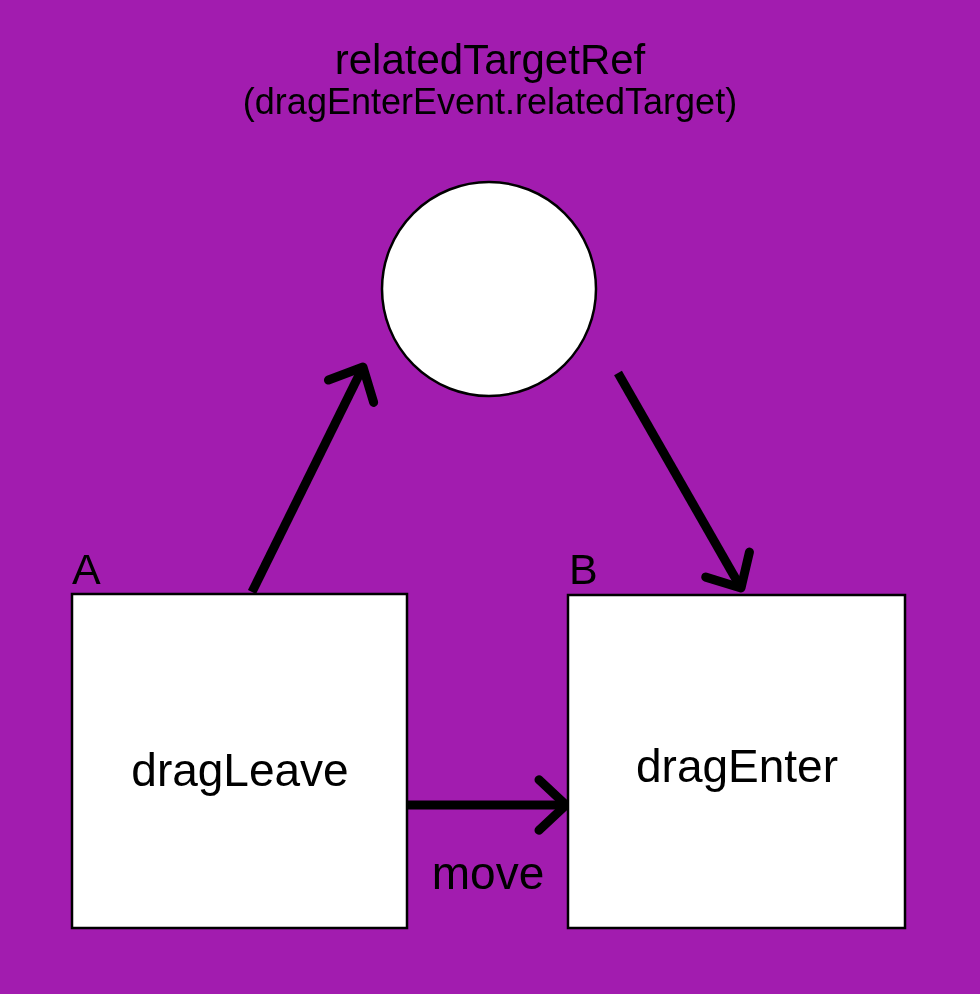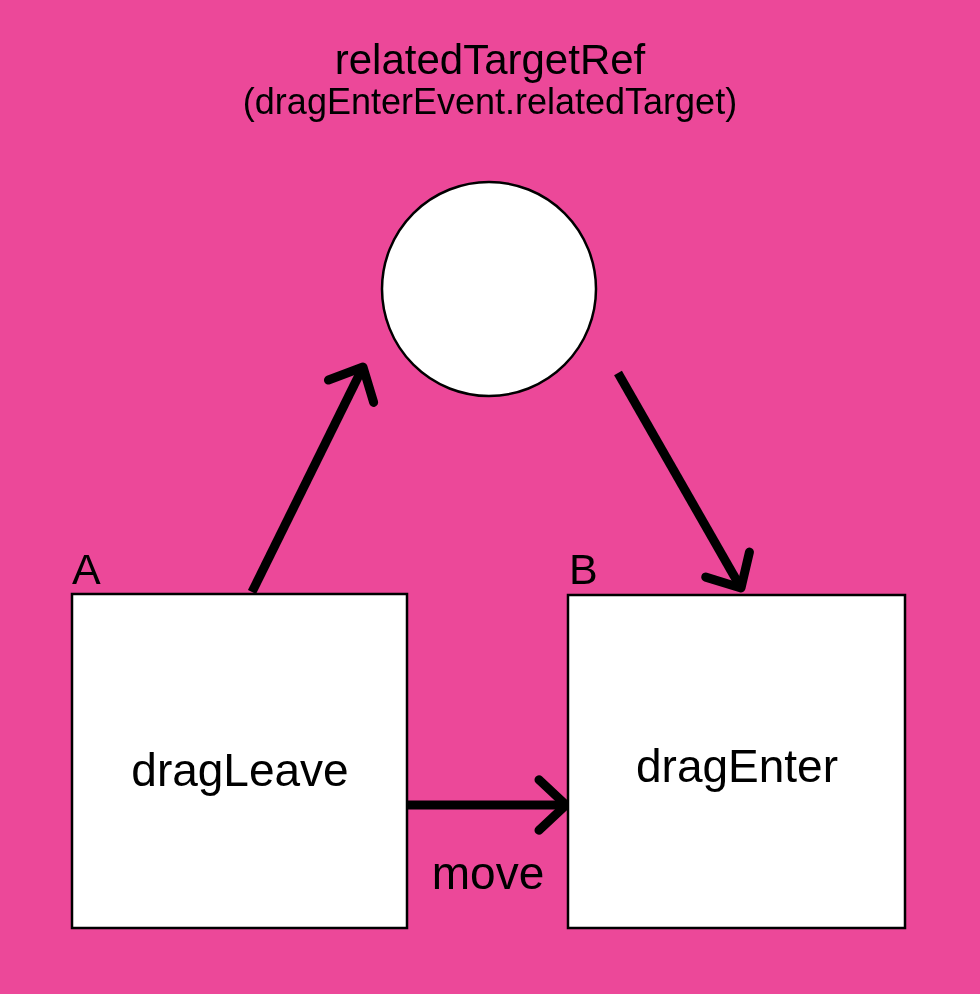--- a/index.html
+++ b/index.html
@@ -4,21 +4,21 @@
 <style>
   html, body {
     margin: 0;
     padding: 0;
     background: #ffffff;
   }
   .stage {
     position: relative;
     width: 980px;
     height: 994px;
-    background: #ec4899;
+    background: #a21caf;
     font-family: "Liberation Sans", sans-serif;
     overflow: hidden;
   }
   svg text {
     font-family: "Liberation Sans", sans-serif;
     fill: #000000;
   }
   .t-title    { font-size: 42px; font-weight: 400; }
   .t-subtitle { font-size: 36px; font-weight: 400; }
   .t-nodetag  { font-size: 43px; font-weight: 400; }

